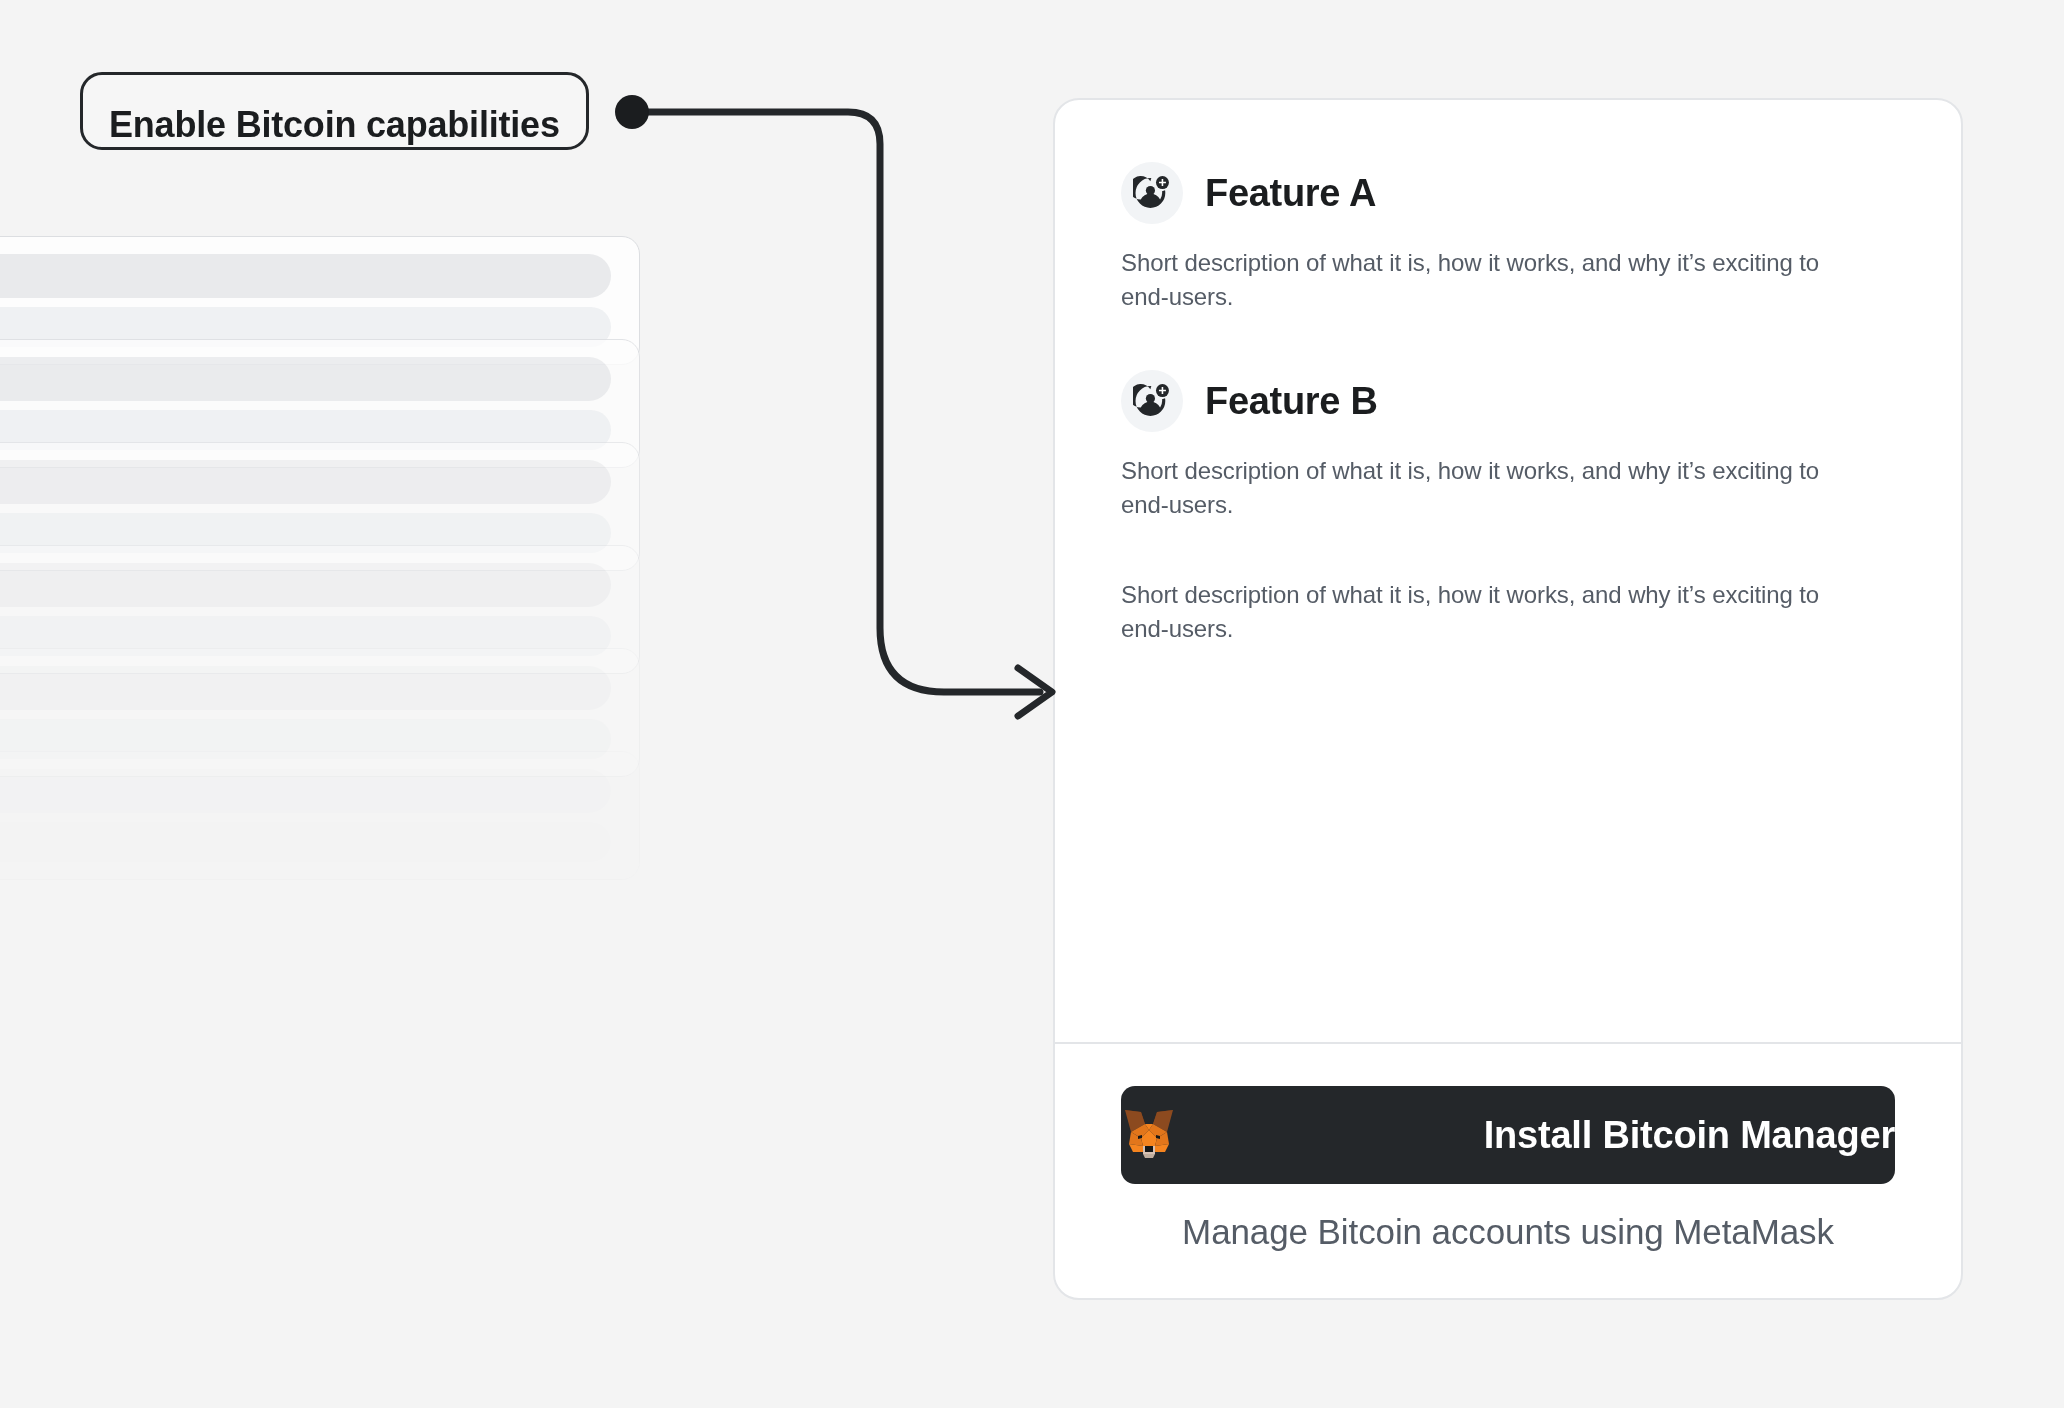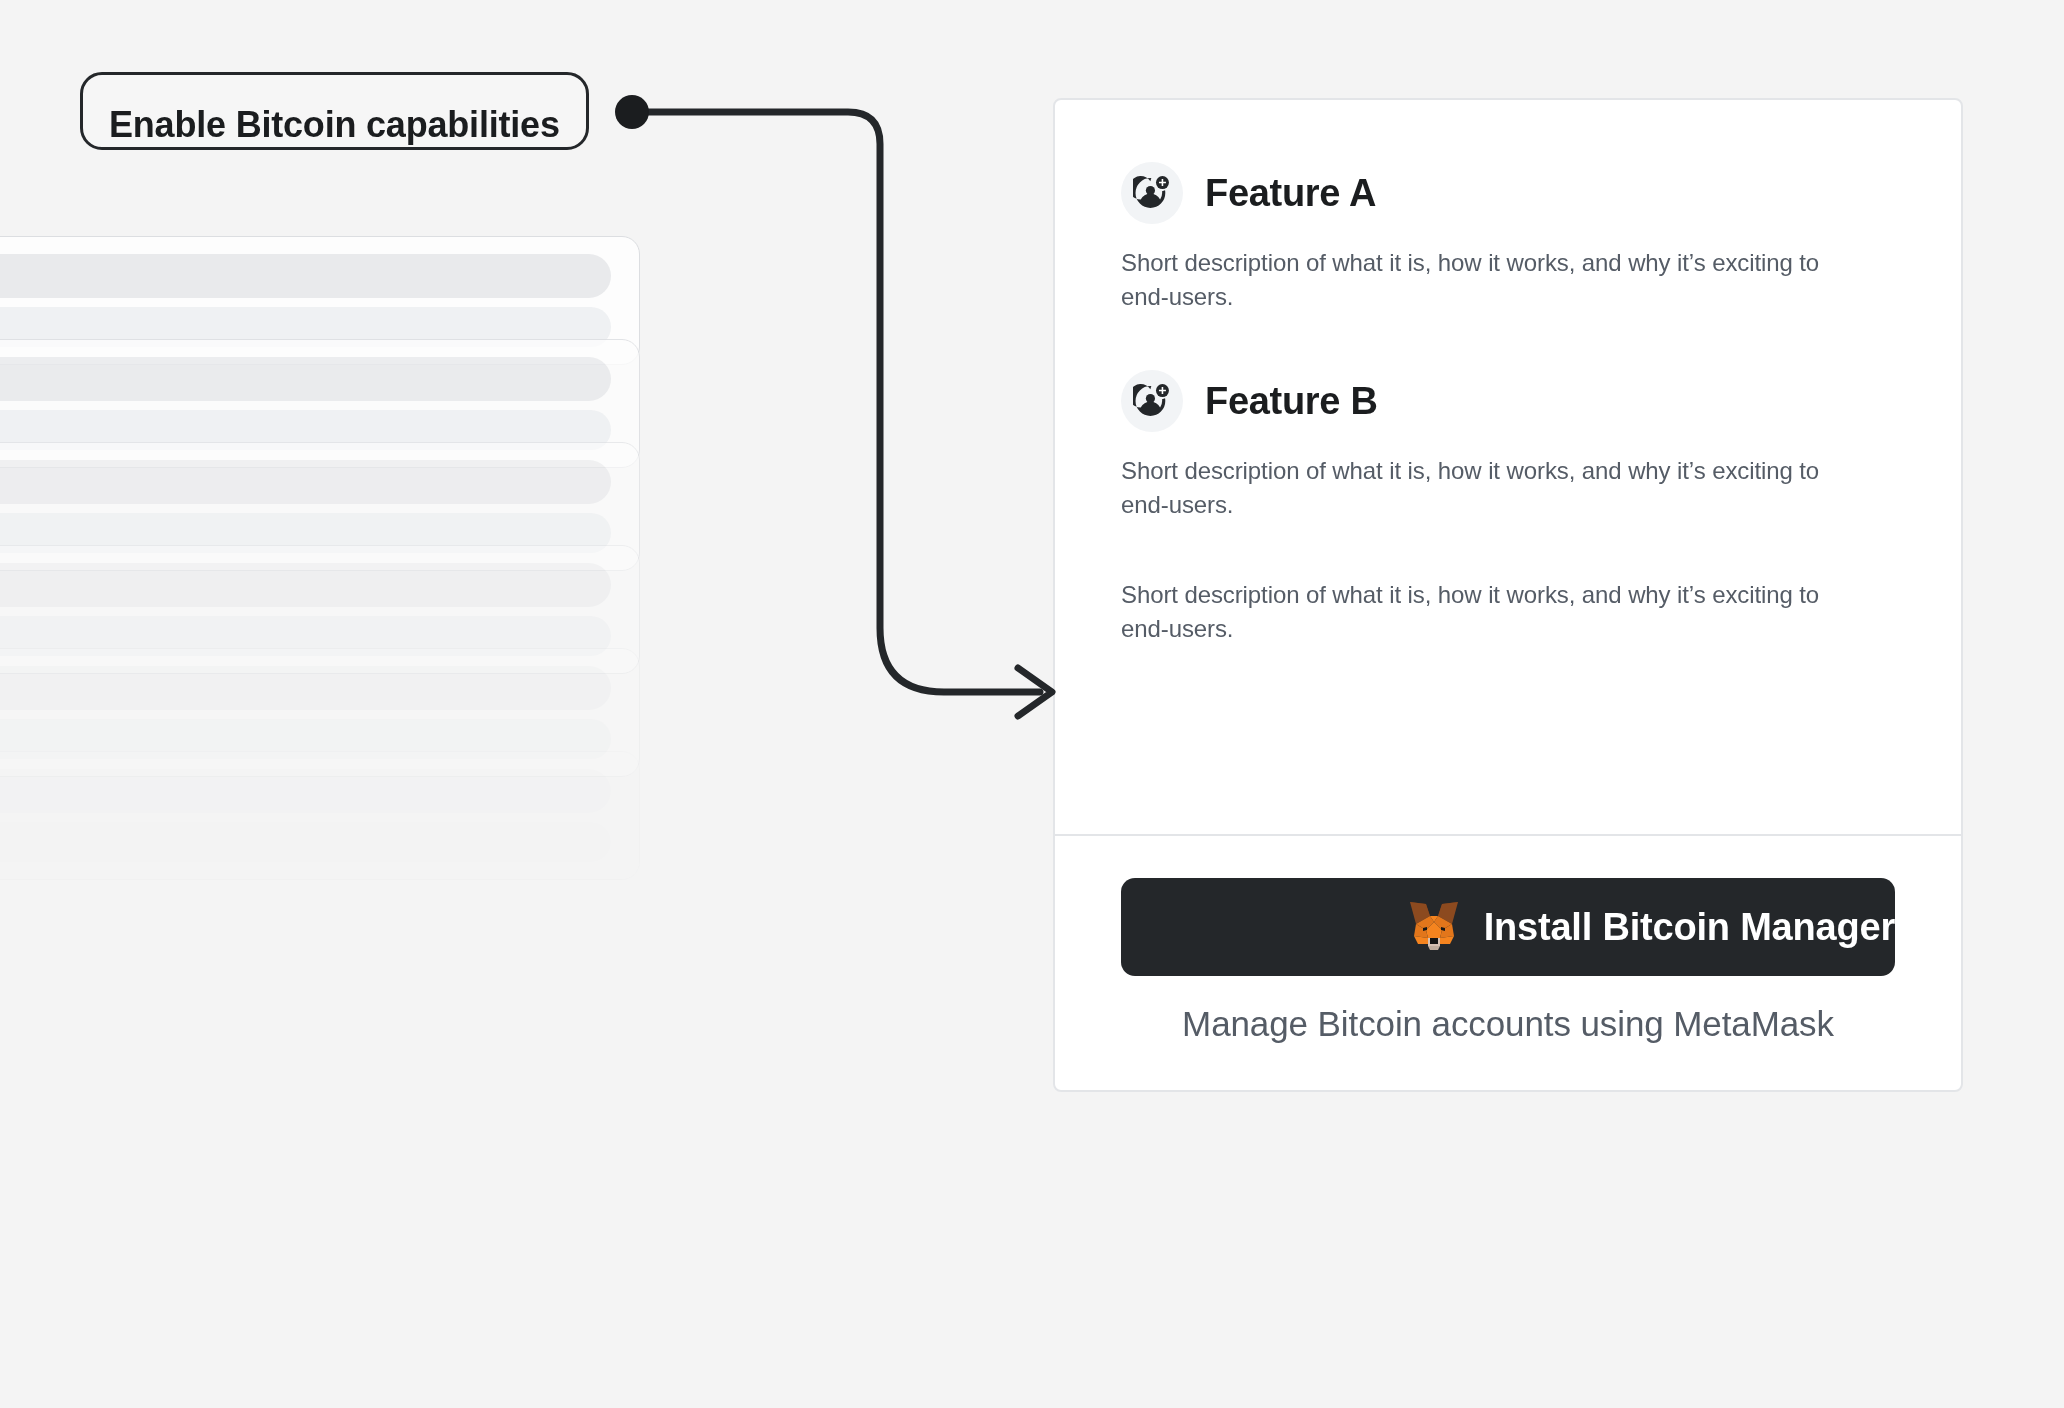--- a/index.html
+++ b/index.html
@@ -83,25 +83,25 @@
     z-index: 25;
     pointer-events: none;
   }
 
   
   #feature-card {
     position: absolute;
     left: 1053px;
     top: 98px;
     width: 910px;
-    height: 994px;
+    height: 1202px;
     box-sizing: border-box;
     background: #FFFFFF;
     border: 2px solid #E3E5E8;
-    border-radius: 8px;
+    border-radius: 26px;
     z-index: 20;
     display: flex;
     flex-direction: column;
     overflow: hidden;
   }
   #feature-list {
     padding: 62px 66px 0 66px;
     flex: 1 1 auto;
   }
   .feature-item { margin-bottom: 56px; }
@@ -150,21 +150,21 @@
     align-items: center;
   }
   #install-button {
     width: 100%;
     height: 98px;
     background: #24272A;
     border: none;
     border-radius: 14px;
     display: flex;
     align-items: center;
-    justify-content: flex-end;
+    justify-content: space-between;
     gap: 22px;
     cursor: pointer;
     padding: 0;
   }
   #install-button .btn-label {
     font-size: 38px;
     font-weight: 700;
     color: #FFFFFF;
     letter-spacing: -0.2px;
     font-family: "Liberation Sans", sans-serif;

